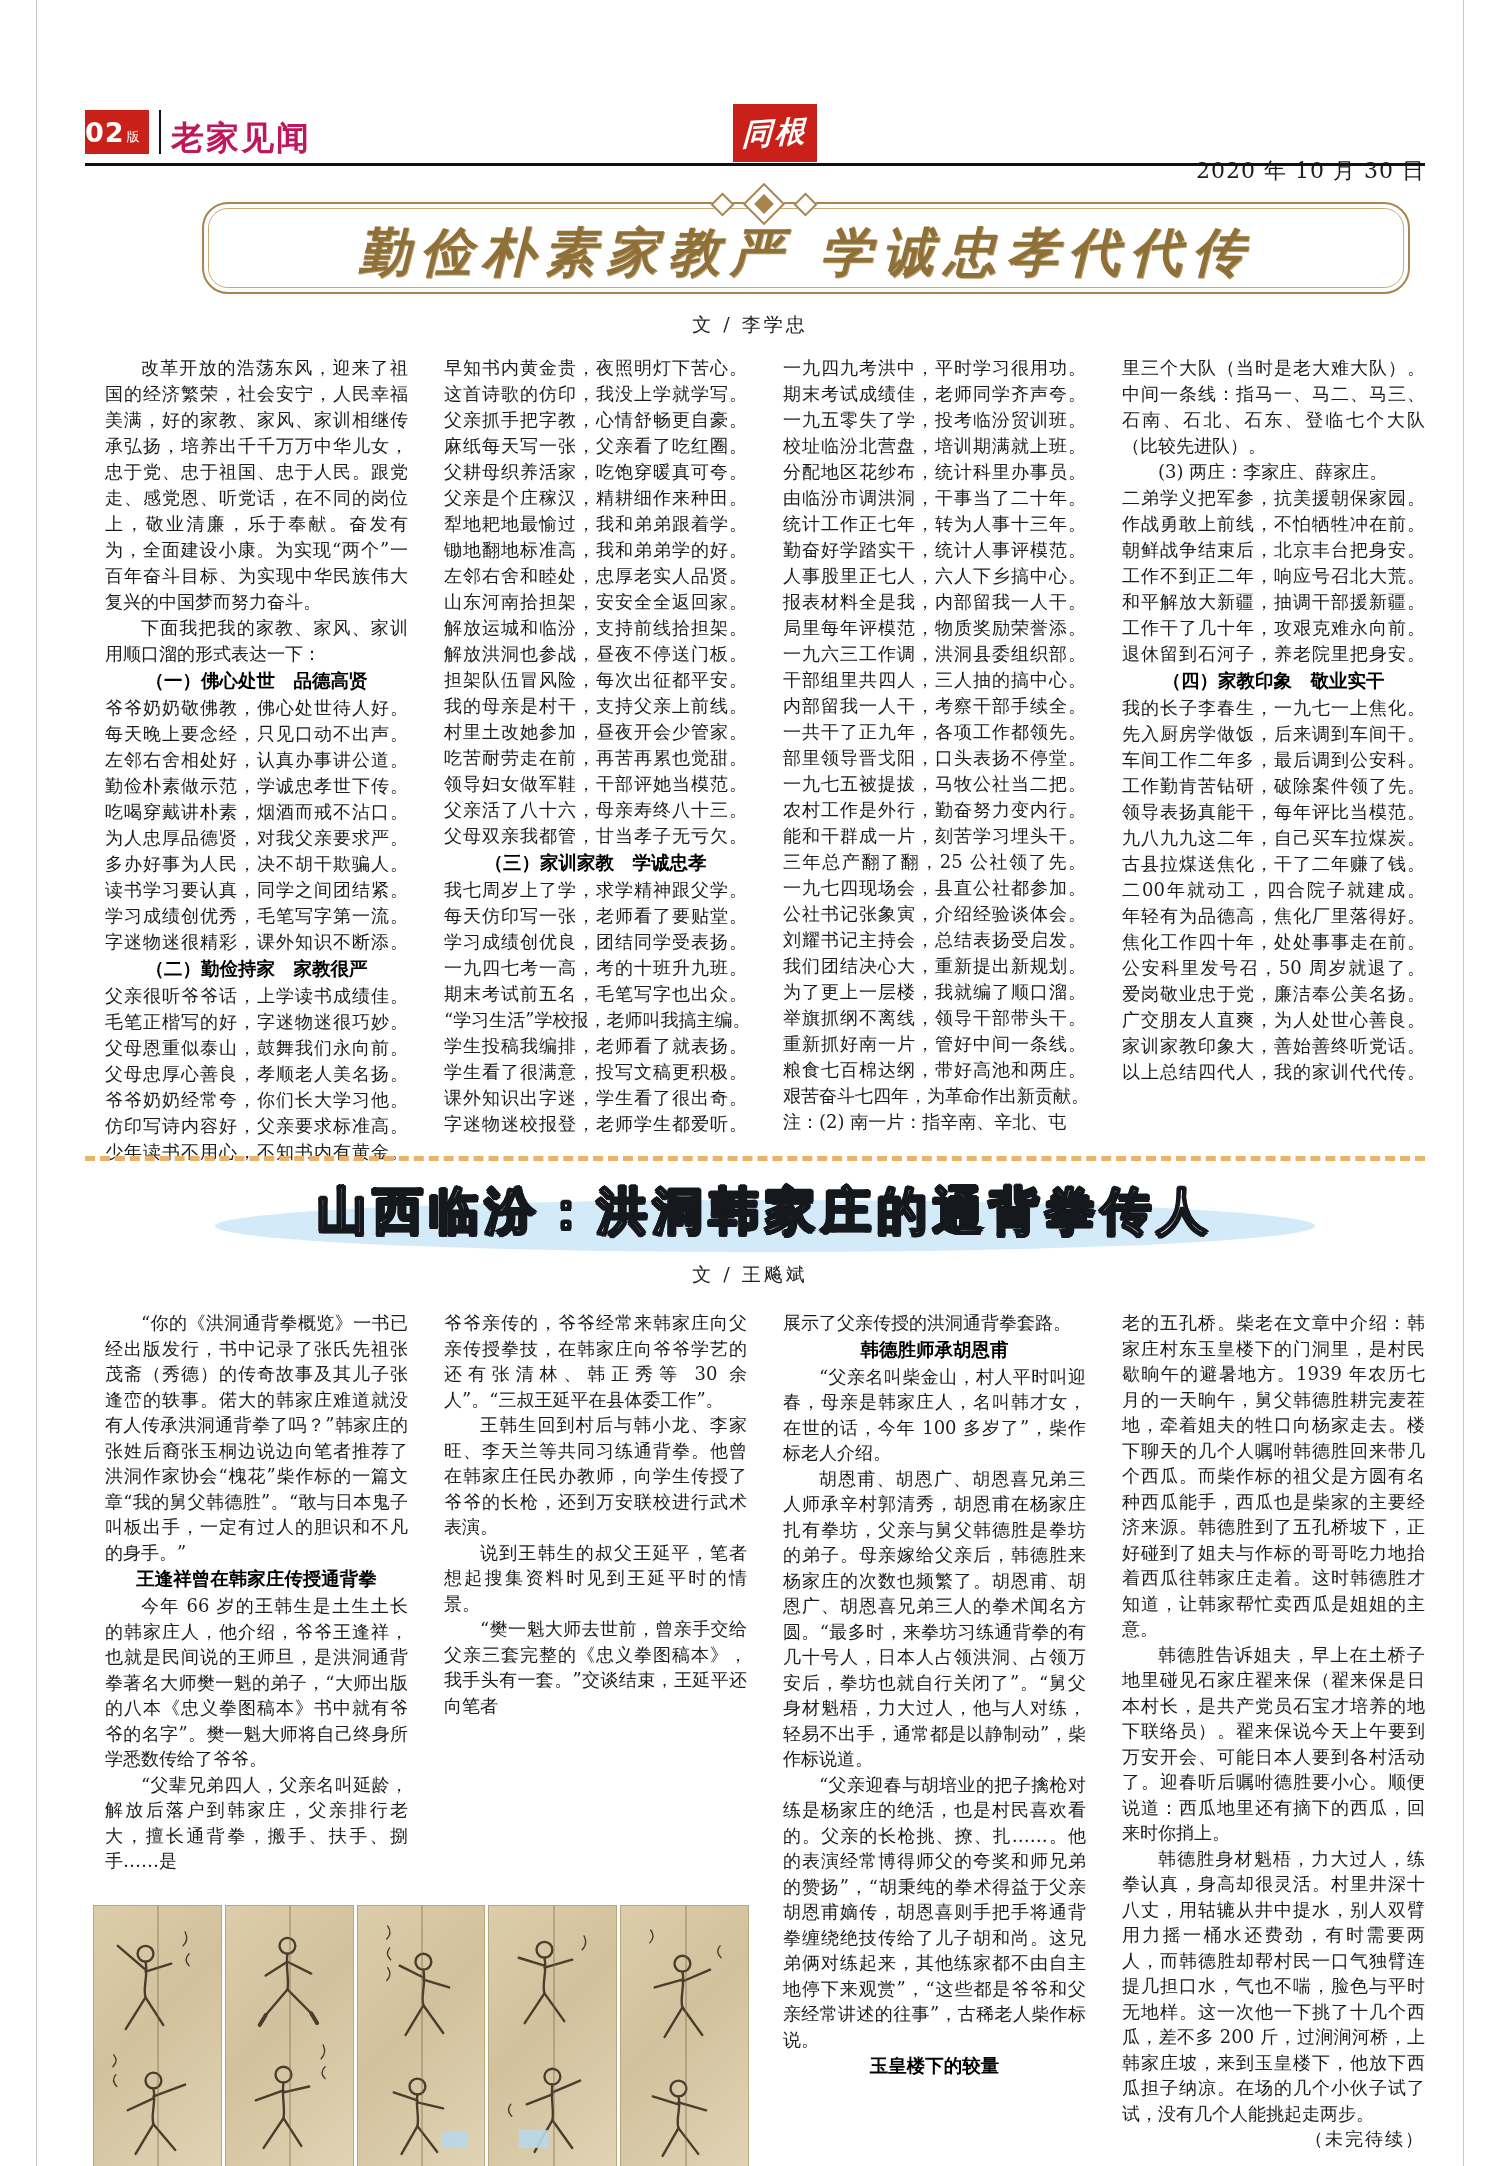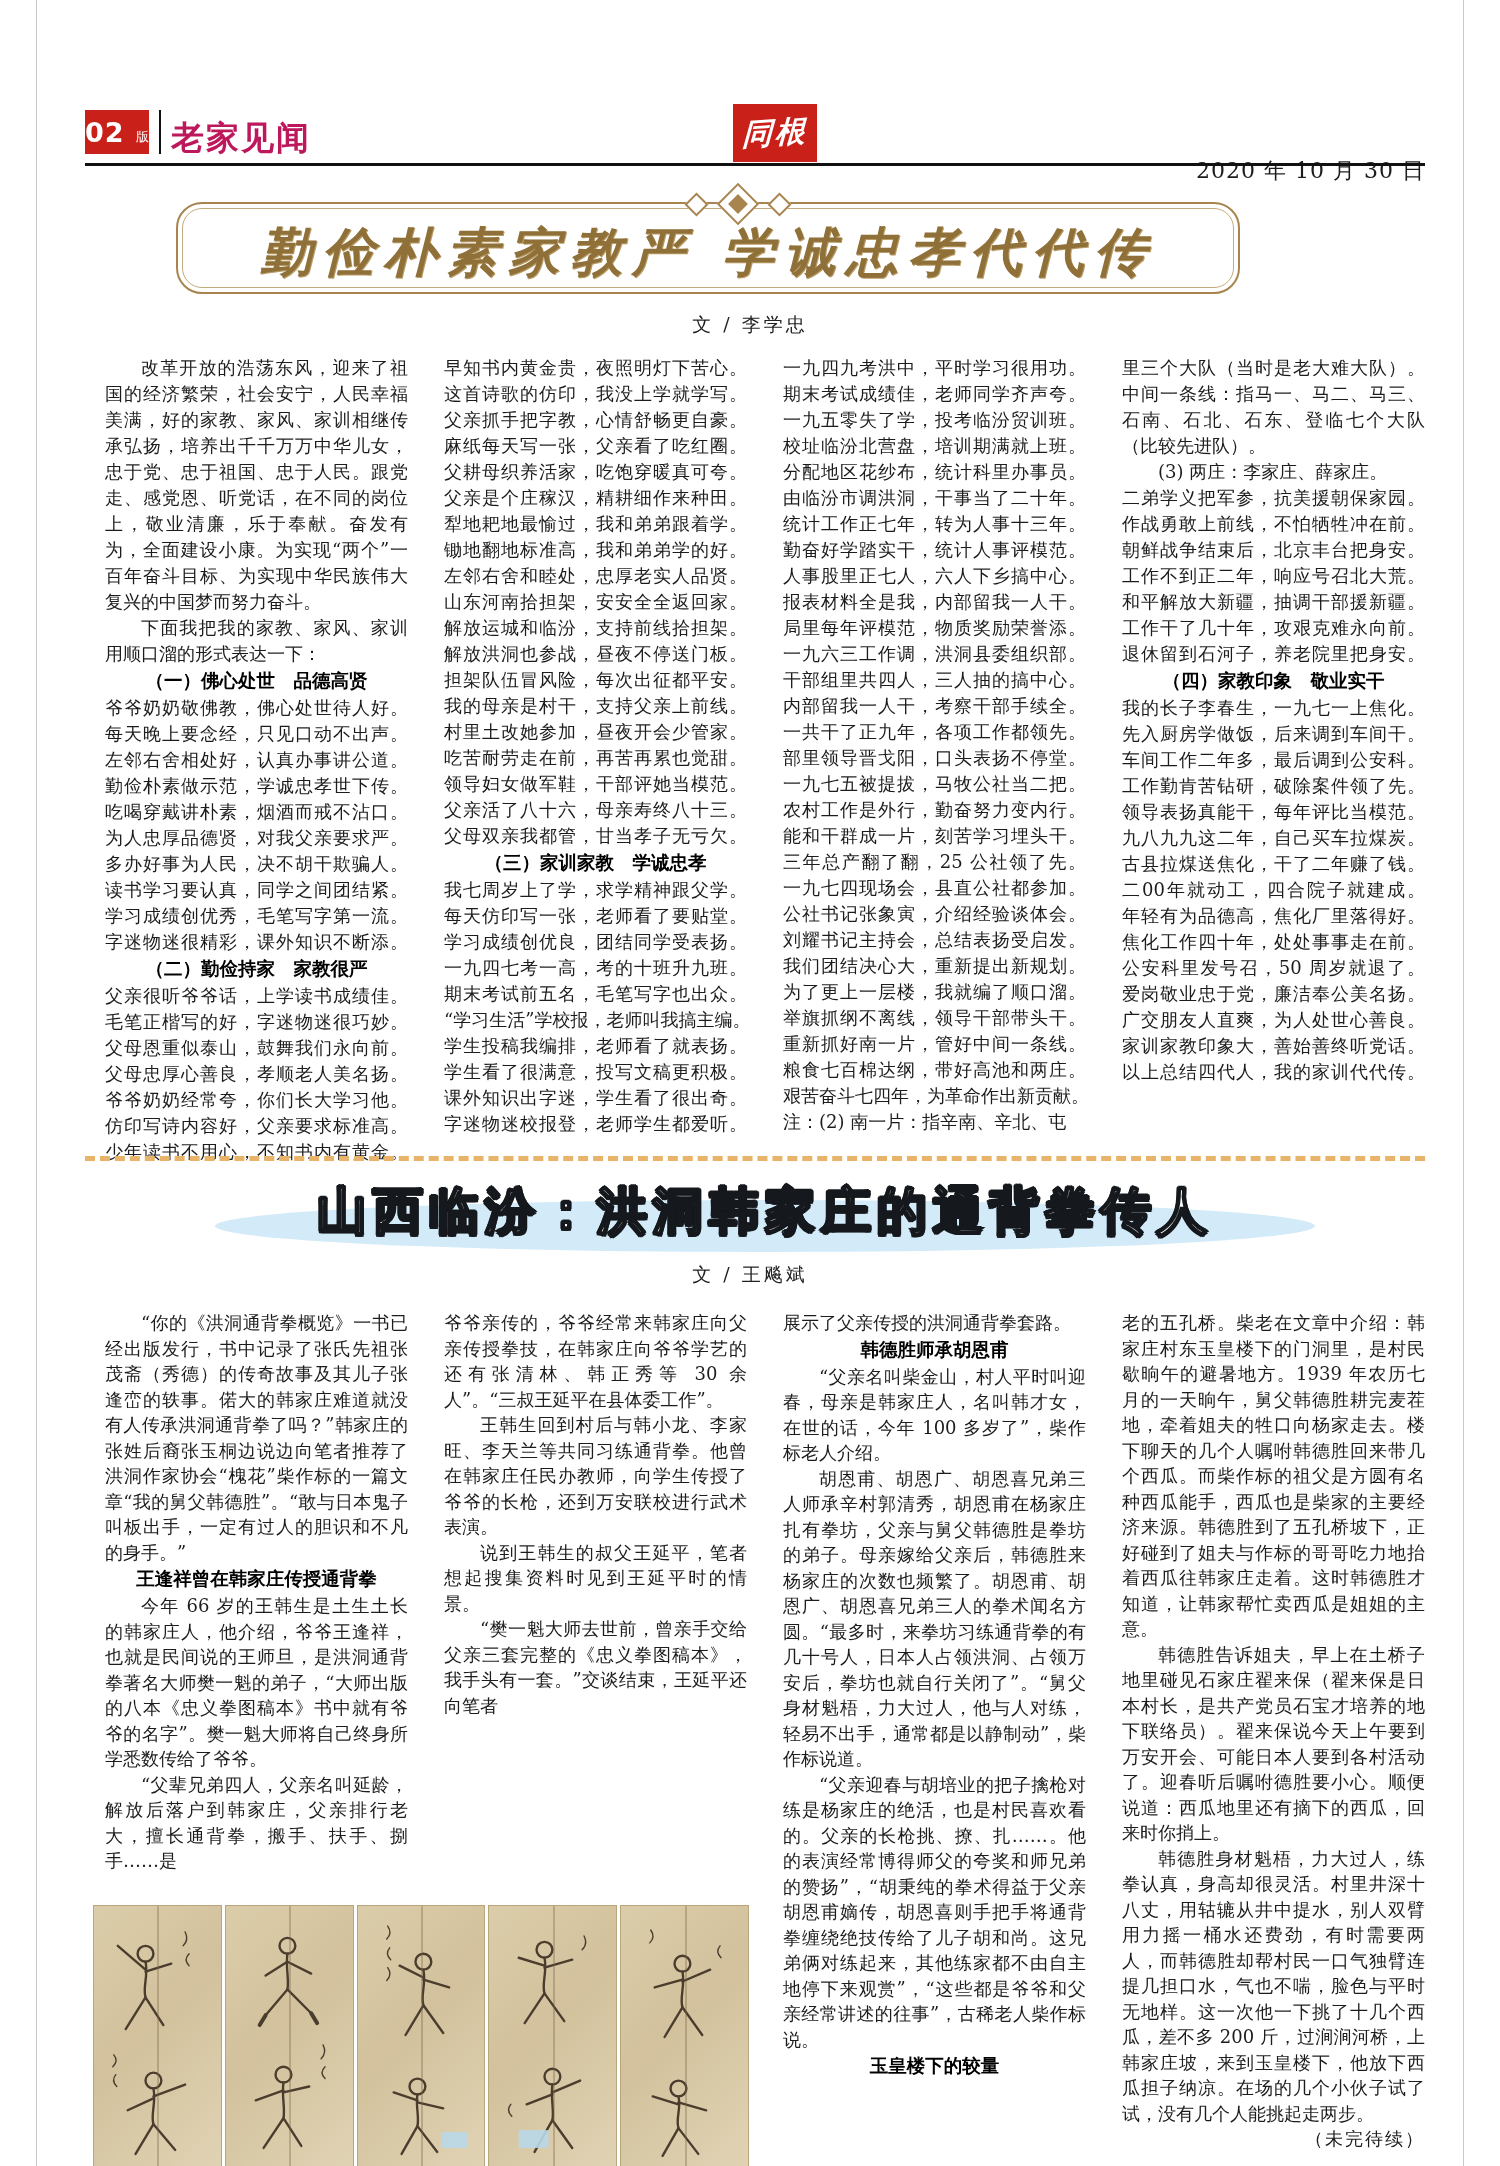--- a/index.html
+++ b/index.html
@@ -5,34 +5,34 @@
   html,body{margin:0;padding:0;background:#e9e9e9;}
   #page{position:relative;width:1500px;height:2166px;background:#ffffff;overflow:hidden;
         font-family:"DejaVu Serif","Liberation Serif",serif;color:#1c1c1c;}
   .edge{position:absolute;top:0;bottom:0;width:1px;background:#c8c8c8;}
   #edge-l{left:36px;} #edge-r{right:36px;}
 
   
   #header{position:absolute;left:85px;right:75px;top:108px;height:58px;}
   #header-rule{position:absolute;left:0;right:0;bottom:0;height:3px;background:#111;}
   #edition-badge{position:absolute;left:0;top:2px;width:64px;height:44px;background:#c9211a;
-      color:#fff;display:flex;align-items:center;justify-content:space-between;font-family:"DejaVu Sans","Liberation Sans",sans-serif;}
+      color:#fff;display:flex;align-items:center;justify-content:flex-start;font-family:"DejaVu Sans","Liberation Sans",sans-serif;}
   #edition-badge b{font-size:27px;font-weight:bold;letter-spacing:1px;}
   #edition-badge i{font-style:normal;font-size:13px;margin-left:2px;margin-top:10px;}
   #header-vline{position:absolute;left:74px;top:2px;width:2px;height:44px;background:#111;}
   #section-title{position:absolute;left:86px;top:8px;font-family:"DejaVu Sans","Liberation Sans",sans-serif;
       font-weight:bold;font-size:33px;letter-spacing:2px;color:#be185d;}
   #logo-box{position:absolute;left:648px;top:-4px;width:84px;height:58px;background:#c9211a;z-index:3;
       display:flex;align-items:center;justify-content:center;}
   #logo-box span{color:#fff;font-size:30px;font-weight:bold;font-style:italic;transform:rotate(-4deg) skewX(-6deg);
       font-family:"DejaVu Serif","Liberation Serif",serif;letter-spacing:3px;}
   #page-date{position:absolute;right:0;top:14px;font-size:22px;letter-spacing:1px;margin-top:34px;}
 
   
-  #masthead{position:absolute;left:176px;top:192px;width:1064px;height:102px;}
+  #masthead{position:absolute;left:202px;top:192px;width:1208px;height:102px;}
   #masthead-frame{position:absolute;inset:10px 0 0 0;border:2px solid #a8854f;border-radius:26px;}
   #masthead-frame:after{content:"";position:absolute;inset:4px;border:1px solid #c5aa7c;border-radius:20px;}
   .dia{position:absolute;background:#fff;border:2px solid #a8854f;transform:rotate(45deg);z-index:2;}
   #dia-c{left:547px;top:-3px;width:26px;height:26px;}
   #dia-c:after{content:"";position:absolute;inset:6px;background:#a8854f;}
   #dia-l{left:512px;top:4px;width:13px;height:13px;}
   #dia-r{left:595px;top:4px;width:13px;height:13px;}
   #main-title{position:absolute;left:0;right:0;top:26px;text-align:center;
       font-size:52px;font-weight:bold;font-style:italic;color:#8f7038;letter-spacing:10px;
       font-family:"DejaVu Serif","Liberation Serif",serif;text-shadow:1px 1px 0 #b99c66;}

